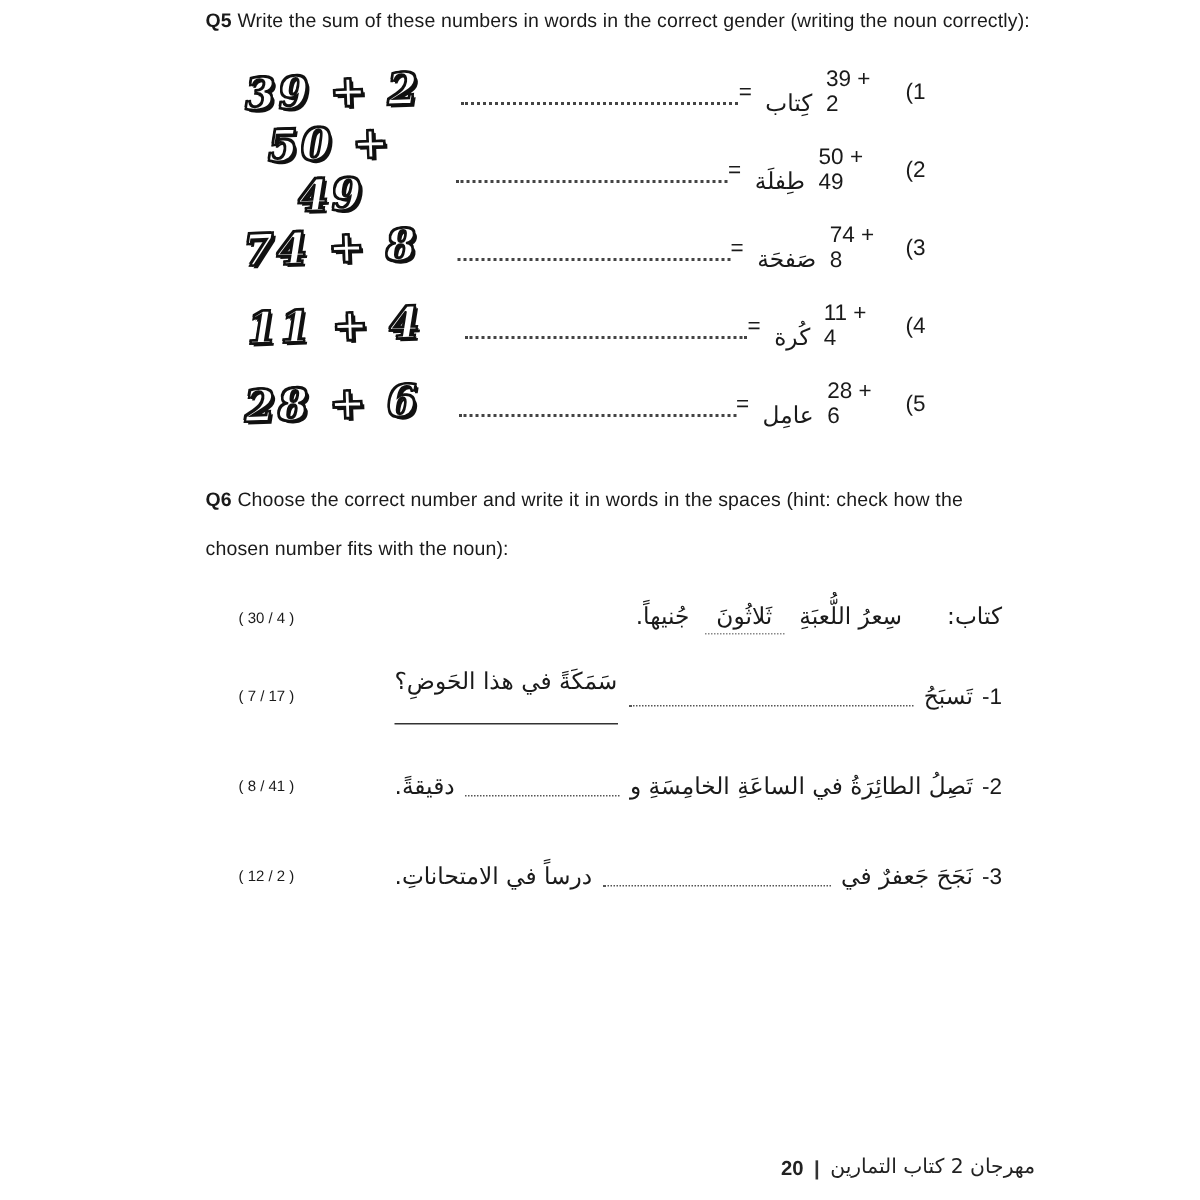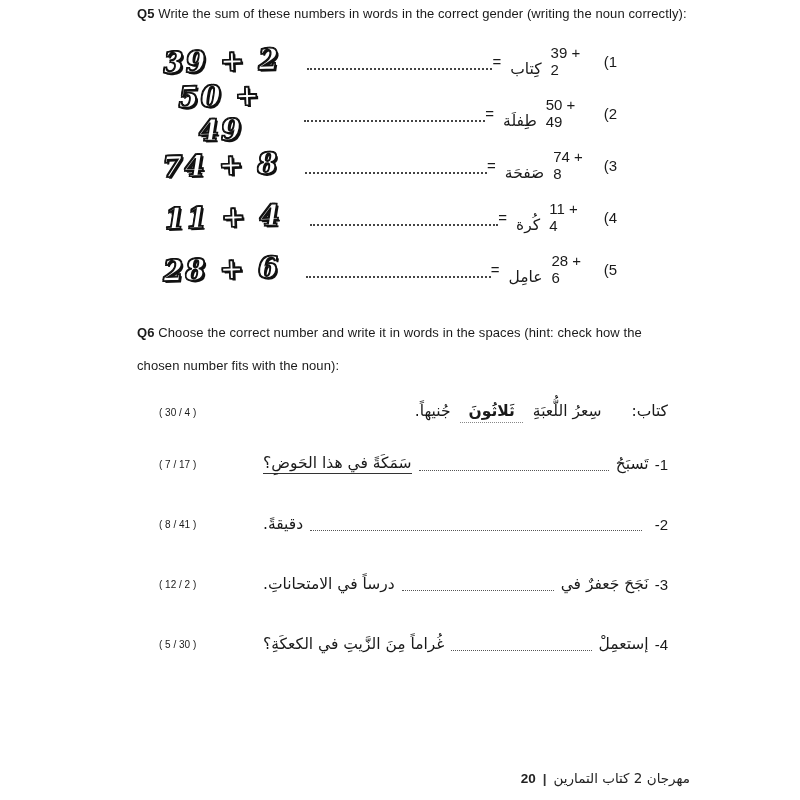--- a/index.html
+++ b/index.html
@@ -30,24 +30,24 @@
 
   
   .q6{position:absolute;left:137px;top:316px;width:531px;}
   .q6 .heading{line-height:33px;}
   .q6-list{margin-top:8px;}
   .q6-row{display:flex;align-items:center;height:60px;}
   .q6-row.example{height:44px;}
   .choices{margin-left:22px;width:78px;font-size:10px;white-space:nowrap;flex:none;}
   .sentence{margin-left:auto;width:405px;display:flex;align-items:center;justify-content:flex-end;font-size:15.5px;}
   .sentence .dots{flex:1;height:13px;border-bottom:1.6px dotted #555;margin:0 7px;min-width:40px;}
-  .sentence .u{border-bottom:1px solid #333;padding-bottom:1px;}
+  .sentence .u{border-bottom:1px solid #333;padding-bottom:19px;}
   .inum{margin-left:6px;font-size:15px;flex:none;}
   .sentence-ex{margin-left:auto;display:flex;align-items:flex-start;gap:10px;font-size:15.5px;}
-  .answer-word{border-bottom:1.2px dotted #888;padding:0 8px 2px 8px;font-weight:bold;}
+  .answer-word{border-bottom:1.2px dotted #888;padding:0 8px 2px 8px;}
   .ex-label{margin-left:20px;}
 
   
   .footer{position:absolute;bottom:14px;right:110px;display:flex;align-items:center;gap:7px;font-size:13.5px;color:#222;}
   .footer .pageno{font-weight:bold;}
   .footer .sep{font-weight:bold;color:#333;}
 </style>
 </head>
 <body>
 
@@ -132,43 +132,35 @@
         <span class="ar">تَسبَحُ</span>
         <span class="inum">-1</span>
       </span>
     </div>
 
     <div class="q6-row">
       <span class="choices">( 8 / 41 )</span>
       <span class="sentence">
         <span class="ar">دقيقةً.</span>
         <span class="dots"></span>
+        <span class="ar">تَصِلُ الطائِرَةُ في الساعَةِ الخامِسَةِ و</span>
         <span class="inum">-2</span>
       </span>
     </div>
 
     <div class="q6-row">
       <span class="choices">( 12 / 2 )</span>
       <span class="sentence">
         <span class="ar">درساً في الامتحاناتِ.</span>
         <span class="dots"></span>
         <span class="ar">نَجَحَ جَعفرٌ في</span>
         <span class="inum">-3</span>
       </span>
     </div>
 
-    <div class="q6-row">
-      <span class="choices">( 5 / 30 )</span>
-      <span class="sentence">
-        <span class="ar">غُراماً مِنَ الزَّيتِ في الكعكَةِ؟</span>
-        <span class="dots"></span>
-        <span class="ar">إستعمِلْ</span>
-        <span class="inum">-4</span>
-      </span>
-    </div>
 
 
   </div>
 </section>
 
 <div class="footer">
   <span class="pageno">20</span>
   <span class="sep">|</span>
   <span class="ar book">مهرجان 2 كتاب التمارين</span>
 </div>

